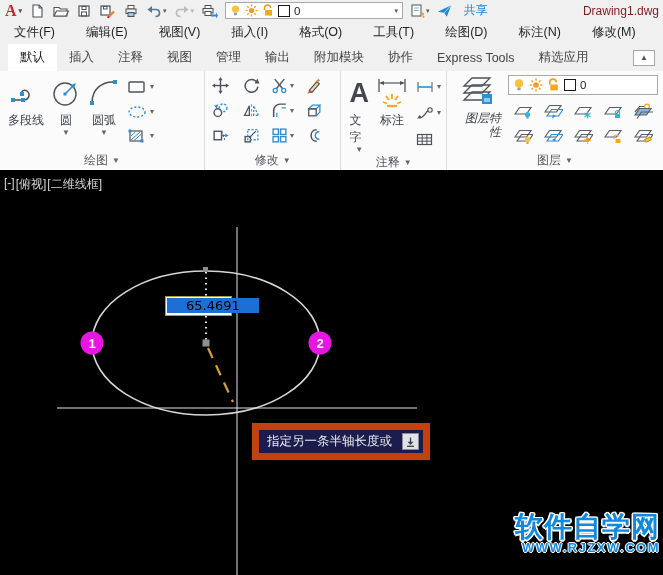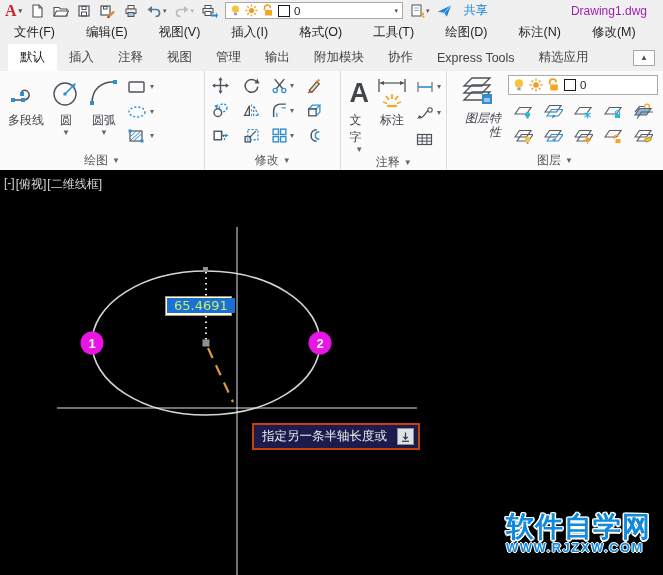--- a/index.html
+++ b/index.html
@@ -32,34 +32,34 @@
   .mcell{display:flex;align-items:center;gap:2px;}
   .combo{background:#fff;border:1px solid #a9a9a9;display:flex;align-items:center;
          gap:4px;padding:0 4px;font-size:11.5px;color:#222;}
   .swatch{width:10px;height:10px;background:#fff;border:1.5px solid #1a1a1a;}
   
   .canvas{position:absolute;left:0;top:170px;width:663px;height:405px;background:#000;}
   .vplabel{position:absolute;left:4px;top:6px;font-size:12px;color:#d8d8d8;display:flex;gap:1px;}
   .dyninput{position:absolute;left:165px;top:126px;width:64px;height:18px;background:#fff;
             border:1px solid #a89e43;font-size:13px;line-height:18px;padding-left:1px;
             font-family:"DejaVu Sans",sans-serif;}
-  .dyninput .sel{background:#1c6fd4;color:#bef264;padding:0 7px;}
+  .dyninput .sel{background:#1c6fd4;color:#000000;padding:0 19px;}
   .tipbox{position:absolute;left:252px;top:253px;height:17px;background:#1b1b4d;
-          border:2px solid #c2410c;color:#ececec;font-size:12.5px;display:flex;
+          border:7px solid #c2410c;color:#ececec;font-size:12.5px;display:flex;
           align-items:center;gap:10px;padding:3px 4px 3px 8px;}
   .keybtn{width:15px;height:15px;background:#dfe3e8;border:1px solid #8a8f96;
           display:flex;align-items:center;justify-content:center;}
-  .wmark{position:absolute;right:12px;bottom:20px;text-align:left;line-height:1.05;}
+  .wmark{position:absolute;right:3px;bottom:20px;text-align:right;line-height:1.05;}
   .wmark .t{font-size:28px;font-weight:bold;color:#1189dc;letter-spacing:1px;
     text-shadow:-1.5px 0 #fff,1.5px 0 #fff,0 -1.5px #fff,0 1.5px #fff,
                 -1px -1px #fff,1px 1px #fff,-1px 1px #fff,1px -1px #fff;}
   .wmark .u{font-size:13px;font-weight:bold;color:#1189dc;letter-spacing:1.5px;
     text-shadow:-1px 0 #fff,1px 0 #fff,0 -1px #fff,0 1px #fff;}
   .qcaret{color:#555;font-size:7px;}
-  .title-right{margin-left:auto;margin-right:16px;color:#a21caf;}
+  .title-right{margin-left:auto;margin-right:4px;color:#7f1d1d;}
   .share{color:#1884d9;display:flex;align-items:center;gap:12px;}
   .alogo{font-weight:800;font-size:16px;color:#c6262c;font-family:"Liberation Serif",serif;
          display:flex;align-items:center;gap:2px;}
   svg{display:block;}
   .ribbonmin{margin-left:auto;margin-right:8px;display:flex;align-items:center;gap:3px;}
   .ribbonmin .box{width:20px;height:14px;border:1px solid #a8a8a8;background:#fdfdfd;
                   display:flex;align-items:center;justify-content:center;font-size:8px;color:#555;}
 </style>
 </head>
 <body>

